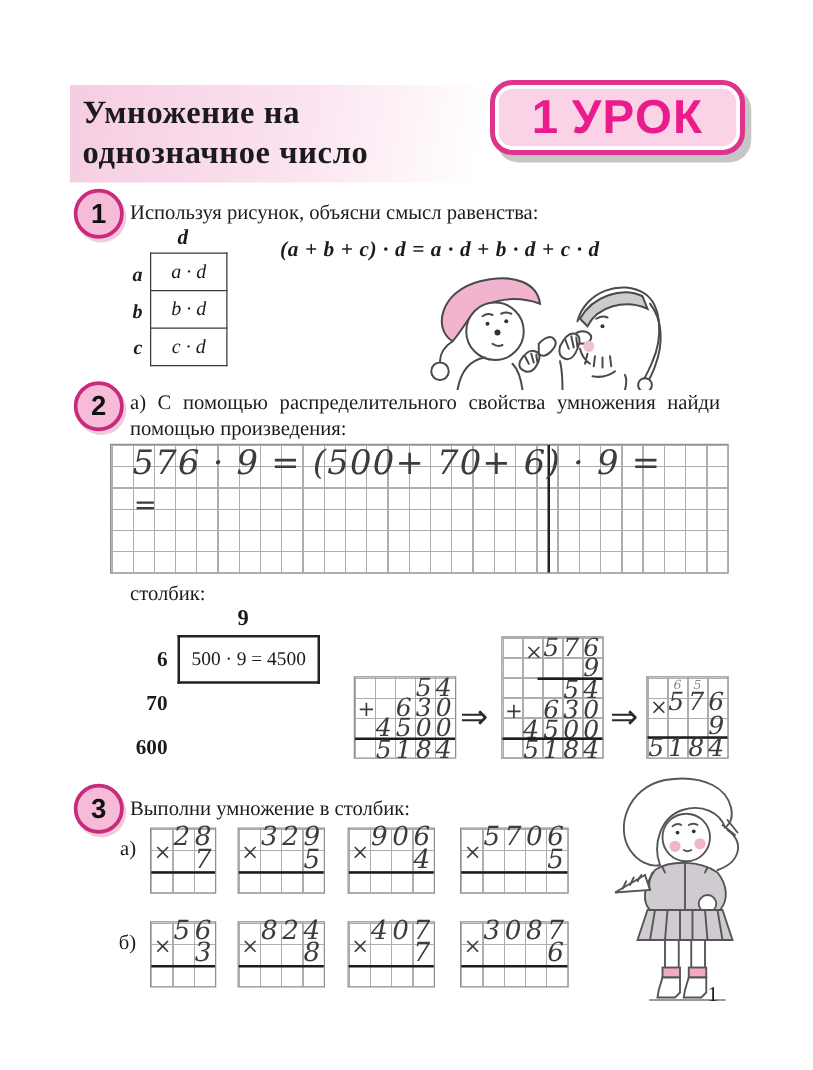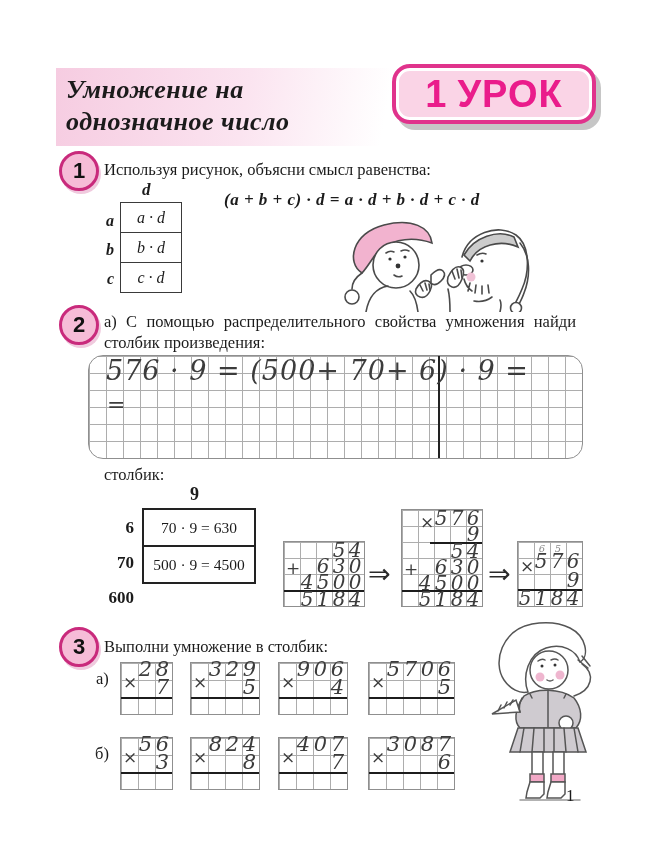--- a/index.html
+++ b/index.html
@@ -10,21 +10,21 @@
   }
   .abs{position:absolute;}
 
   
   .title-band{
     left:56px;top:68px;width:342px;height:78px;
     background:linear-gradient(100deg,#f6cce1 0%,#fbe4f0 55%,#ffffff 95%);
   }
   .page-title{
     left:66px;top:74px;width:340px;
-    font-size:26px;line-height:1.22;font-weight:bold;font-style:italic;
+    font-size:26px;line-height:1.22;font-weight:bold;
     letter-spacing:.5px;
   }
   .lesson-box{
     left:392px;top:64px;width:196px;height:52px;
     background:#fad4e6;border:4px solid #e0338c;border-radius:18px;
     box-shadow:5px 6px 0 #c6c6c6, inset 0 0 0 3px #ffffff;
     display:flex;align-items:center;justify-content:center;gap:10px;
     font-family:"Liberation Sans", sans-serif;font-weight:bold;
     color:#ea1c8b;font-size:38px;letter-spacing:1px;
   }
@@ -170,39 +170,36 @@
     <path d="M120,58 l3,8 M125,56 l2,9 M129,57 l1,8"></path>
     <path d="M118,99 Q118,84 116,76 M168,99 q2,-8 0,-12"></path>
   </g>
 </svg>
 
 <div class="abs task-circle" style="left:59px;top:305px;">
   <span>2</span>
 </div>
 <div class="abs task-text" style="left:104px;top:311px;width:472px;">
   <span class="jline">а) С помощью распределительного свойства умножения найди</span>
-  <span>столбик произведения:</span>
-</div>
-
-<div class="sheet" style="left:88px;top:355px;width:493px;height:102px;border-radius:15px;">
+  <span>помощью произведения:</span>
+</div>
+
+<div class="sheet" style="left:88px;top:355px;width:493px;height:102px;">
   <div class="heavy-v" style="left:349px;"></div>
   <div class="hw" style="position:absolute;left:17px;top:-1px;font-size:27px;letter-spacing:1px;">576 · 9 = (500+ 70+ 6) · 9 =</div>
   <div class="hw" style="position:absolute;left:18px;top:36px;font-size:22px;">=</div>
 </div>
 
 <div class="abs task-text" style="left:104px;top:464px;width:472px;">
   <span>столбик:</span>
 </div>
 
 <div class="abs t2-colhead" style="left:190px;top:484px;">9</div>
 <table class="abs t2-table" style="left:142px;top:508px;">
   <tbody>
-  <tr>
-        <td>70 · 9 = 630</td>
-      </tr>
   <tr>
         <td>500 · 9 = 4500</td>
       </tr>
 </tbody>
   </table>
 <div class="abs t2-rowlabel" style="left:88px;top:518px;width:46px;">6</div>
 <div class="abs t2-rowlabel" style="left:88px;top:553px;width:46px;">70</div>
 <div class="abs t2-rowlabel" style="left:88px;top:588px;width:46px;">600</div>
 
 <div class="sheet16 c16" style="left:283px;top:541px;width:80px;height:64px;">

